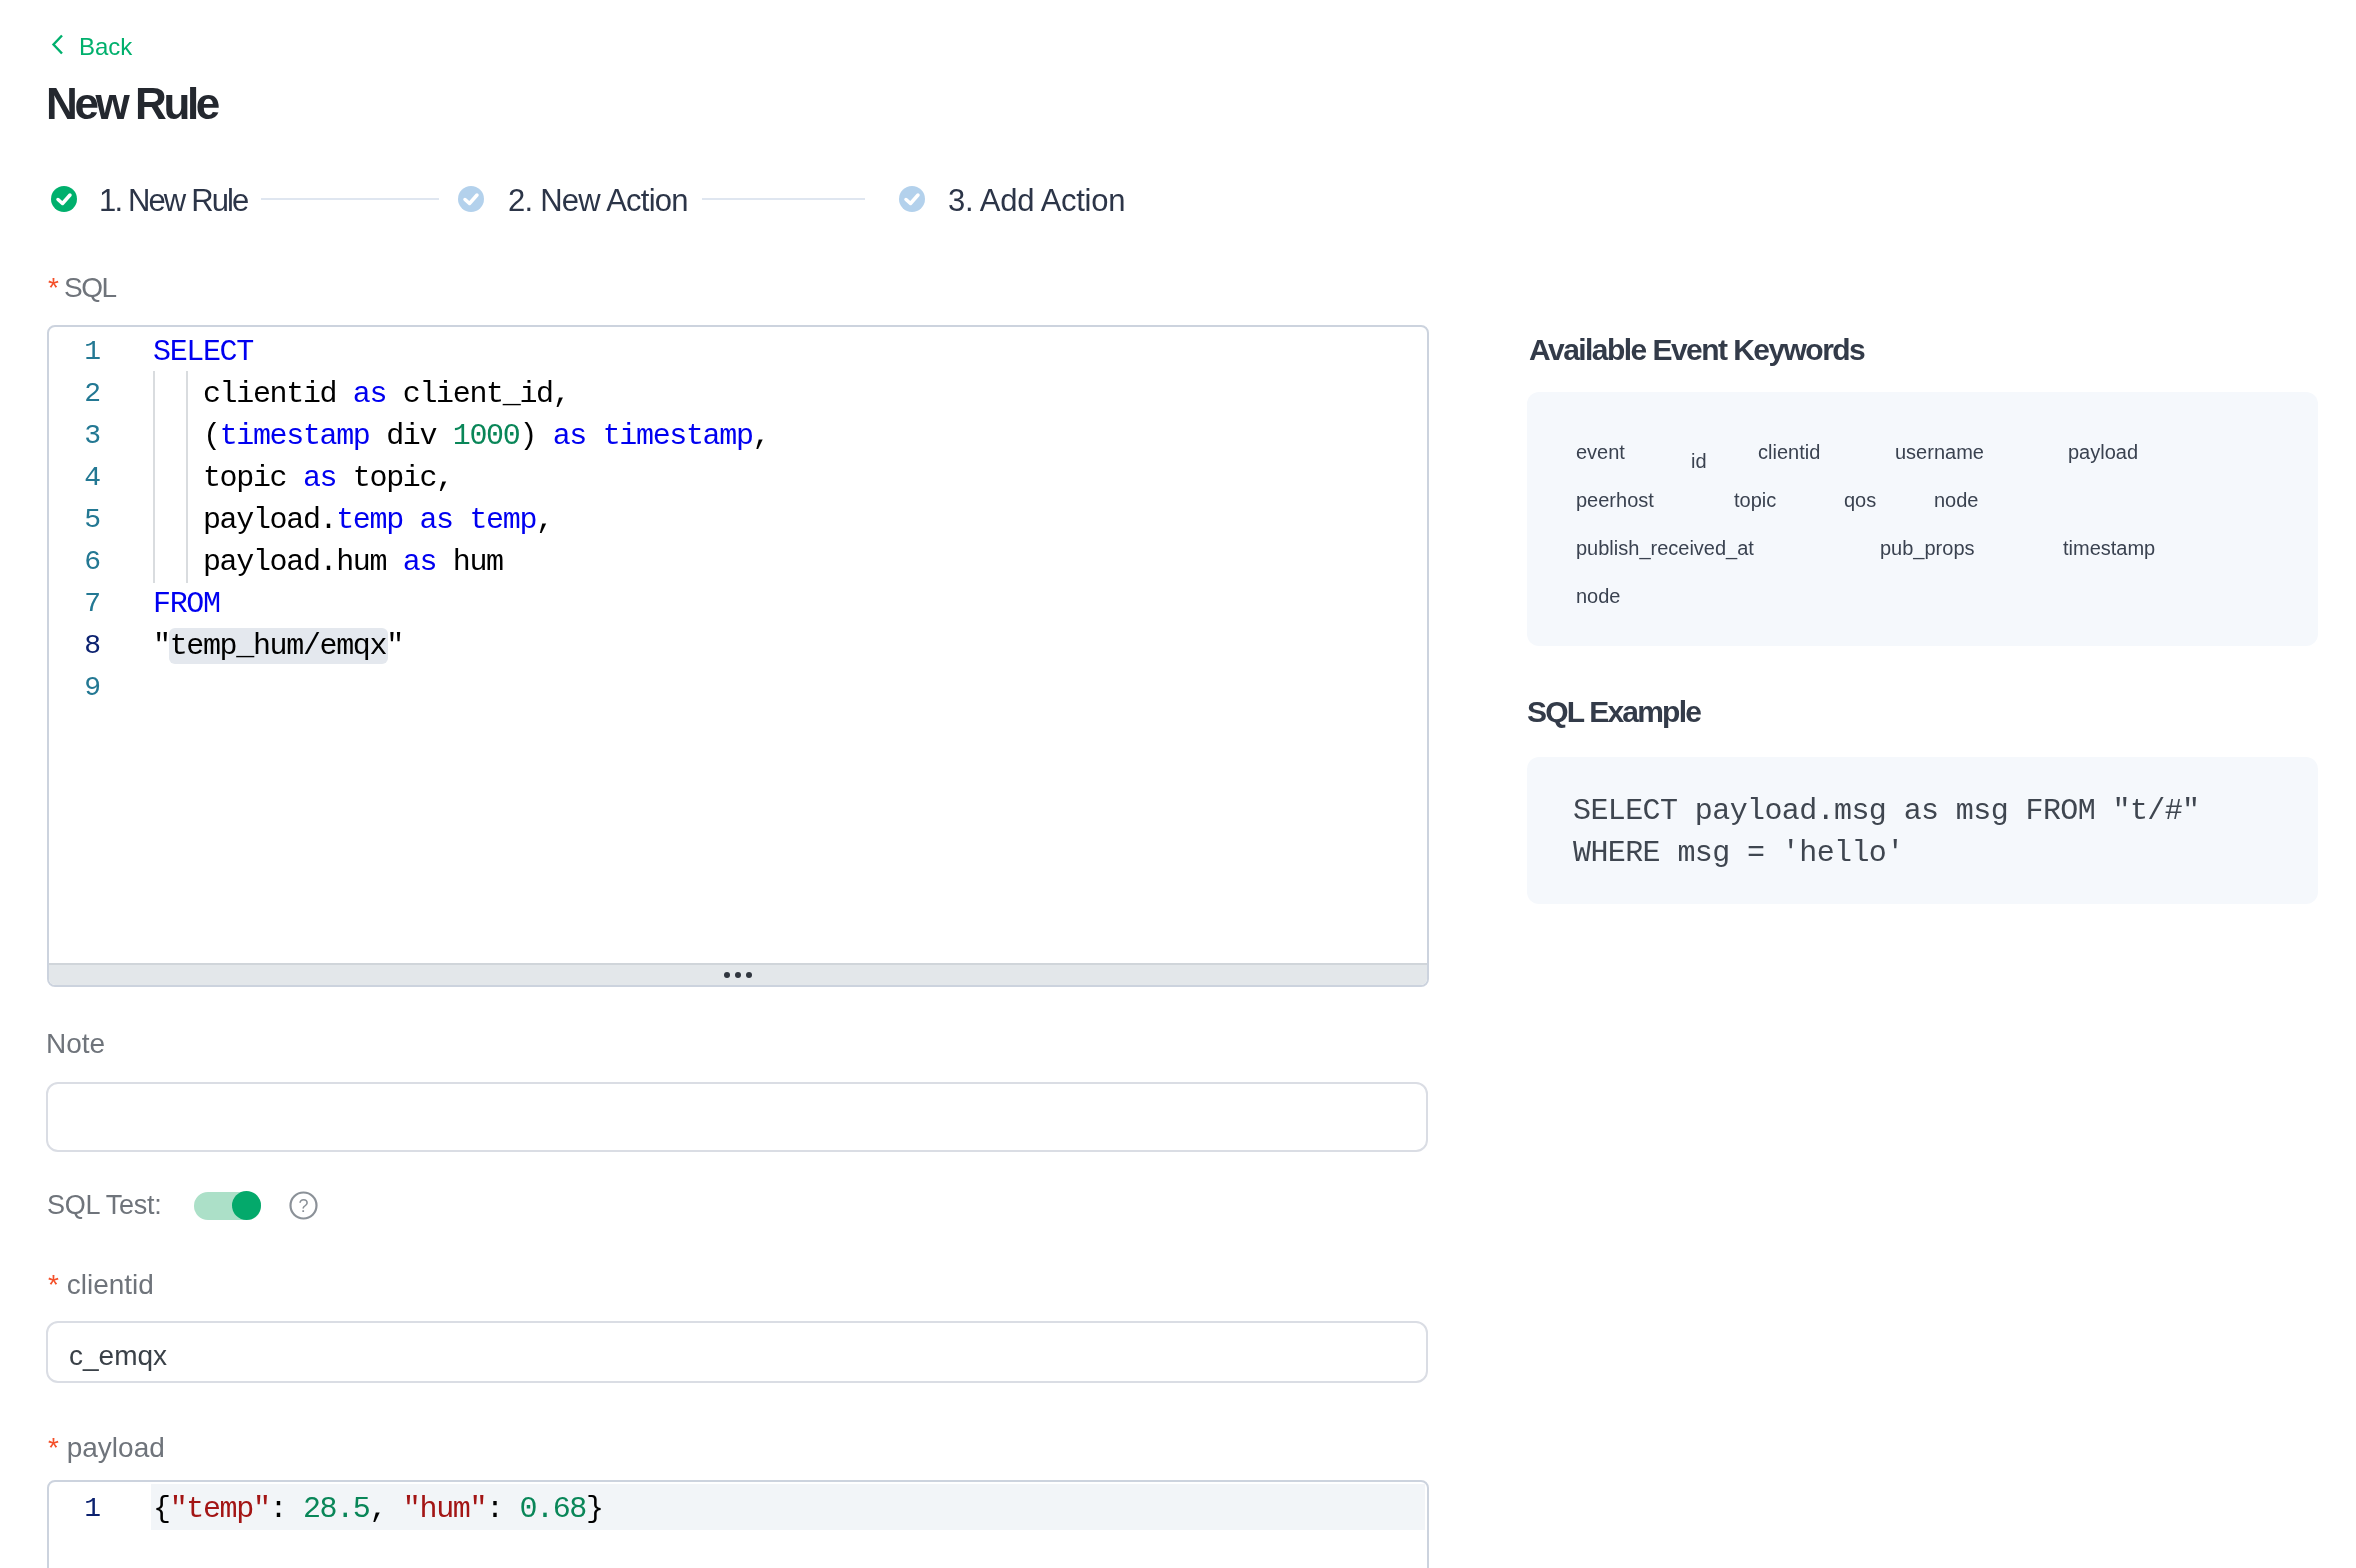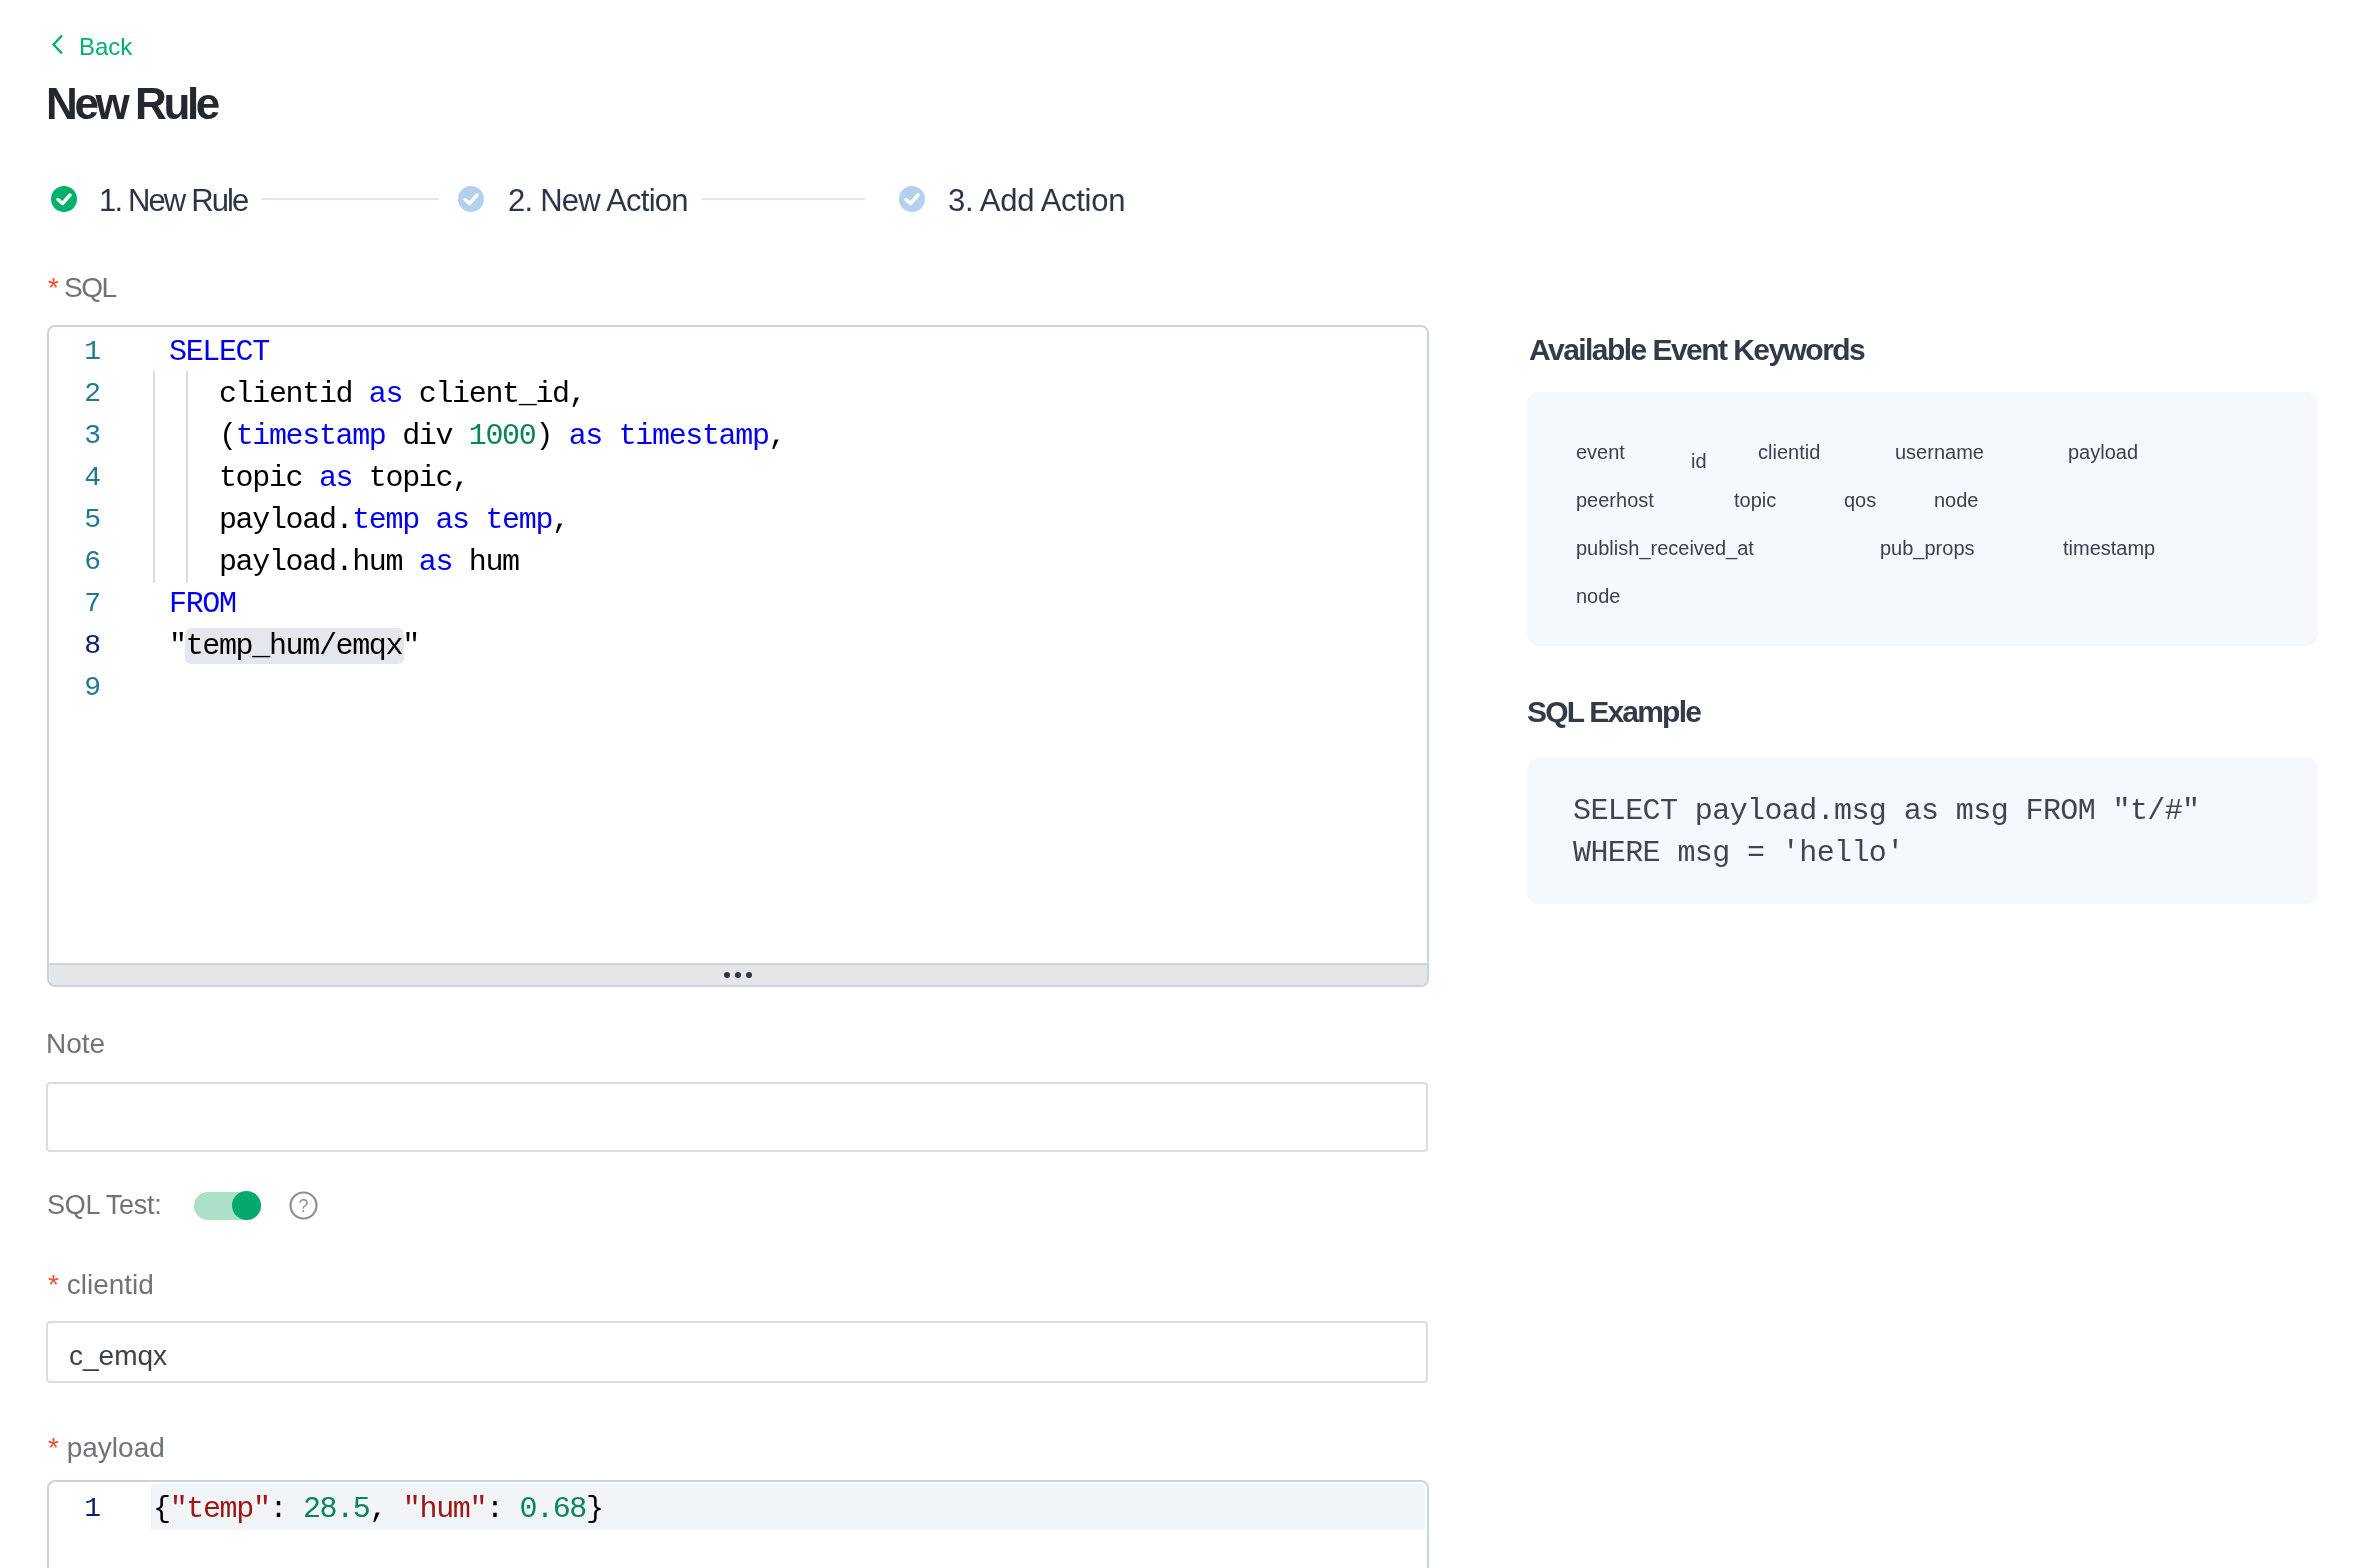--- a/index.html
+++ b/index.html
@@ -18,32 +18,32 @@
   .stepline { height:2px; background:#dfe6f0; top:198px; }
   
   .lab { font-size:28px; color:#6f747b;text-align:right; }
   .req::before { content:"* "; color:#f4502a; }
   
   .editor { left:47px; top:325px; width:1382px; height:662px; border:2px solid #ccd3de; border-radius:8px; background:#fff; }
   .edstrip { position:absolute; left:0; right:0; bottom:0; height:22px; background:#e3e7ea; border-radius:0 0 6px 6px; border-top:2px solid #d0d5da; }
   .dots { position:absolute; top:50%; left:50%; transform:translate(-50%,-50%); display:flex; gap:5px; }
   .dots i { width:6px; height:6px; border-radius:50%; background:#30363f; display:block; }
   .gutter { position:absolute; top:4px; left:0; width:52px; text-align:right; font-family:"Liberation Mono", monospace; font-size:28px; line-height:42px; color:#237893; }
-  .code { position:absolute; top:4px; left:104px; font-family:"Liberation Mono", monospace; font-size:30px; letter-spacing:-1.35px; line-height:42px; color:#000; white-space:pre;padding-left:16px; }
+  .code { position:absolute; top:4px; left:104px; font-family:"Liberation Mono", monospace; font-size:30px; letter-spacing:-1.35px; line-height:42px; color:#000; white-space:pre; }
   .kw { color:#0000f0; }
   .num { color:#098658; }
   .str { color:#a31515; }
   .hl { background:#e4e8ee; border-radius:6px; padding:1px 2px 1px 1px; margin:-1px -2px -1px -1px; }
   .guide { width:2px; background:#d9dcdf; }
   
   .h3 { font-size:30px; font-weight:bold; color:#333b49; }
   .panelbox { left:1527px; width:791px; background:#f5f8fc; border-radius:12px; }
   .kws span { position:absolute; font-size:20px; color:#3a4250; }
   
-  .input { left:46px; width:1382px; border:2px solid #dadde4; border-radius:4px; background:#fff; }
+  .input { left:46px; width:1382px; border:2px solid #dadde4; border-radius:12px; background:#fff; }
   
   .track { left:194px; top:1192px; width:67px; height:28px; border-radius:14px; background:#ace0c8; }
   .knob { left:232px; top:1191px; width:29px; height:29px; border-radius:50%; background:#04a96b; }
   
   .pedit { left:47px; top:1480px; width:1382px; height:120px; border:2px solid #ccd3de; border-radius:8px; background:#fff; }
 </style>
 </head>
 <body>
 
   <div class="abs back">

